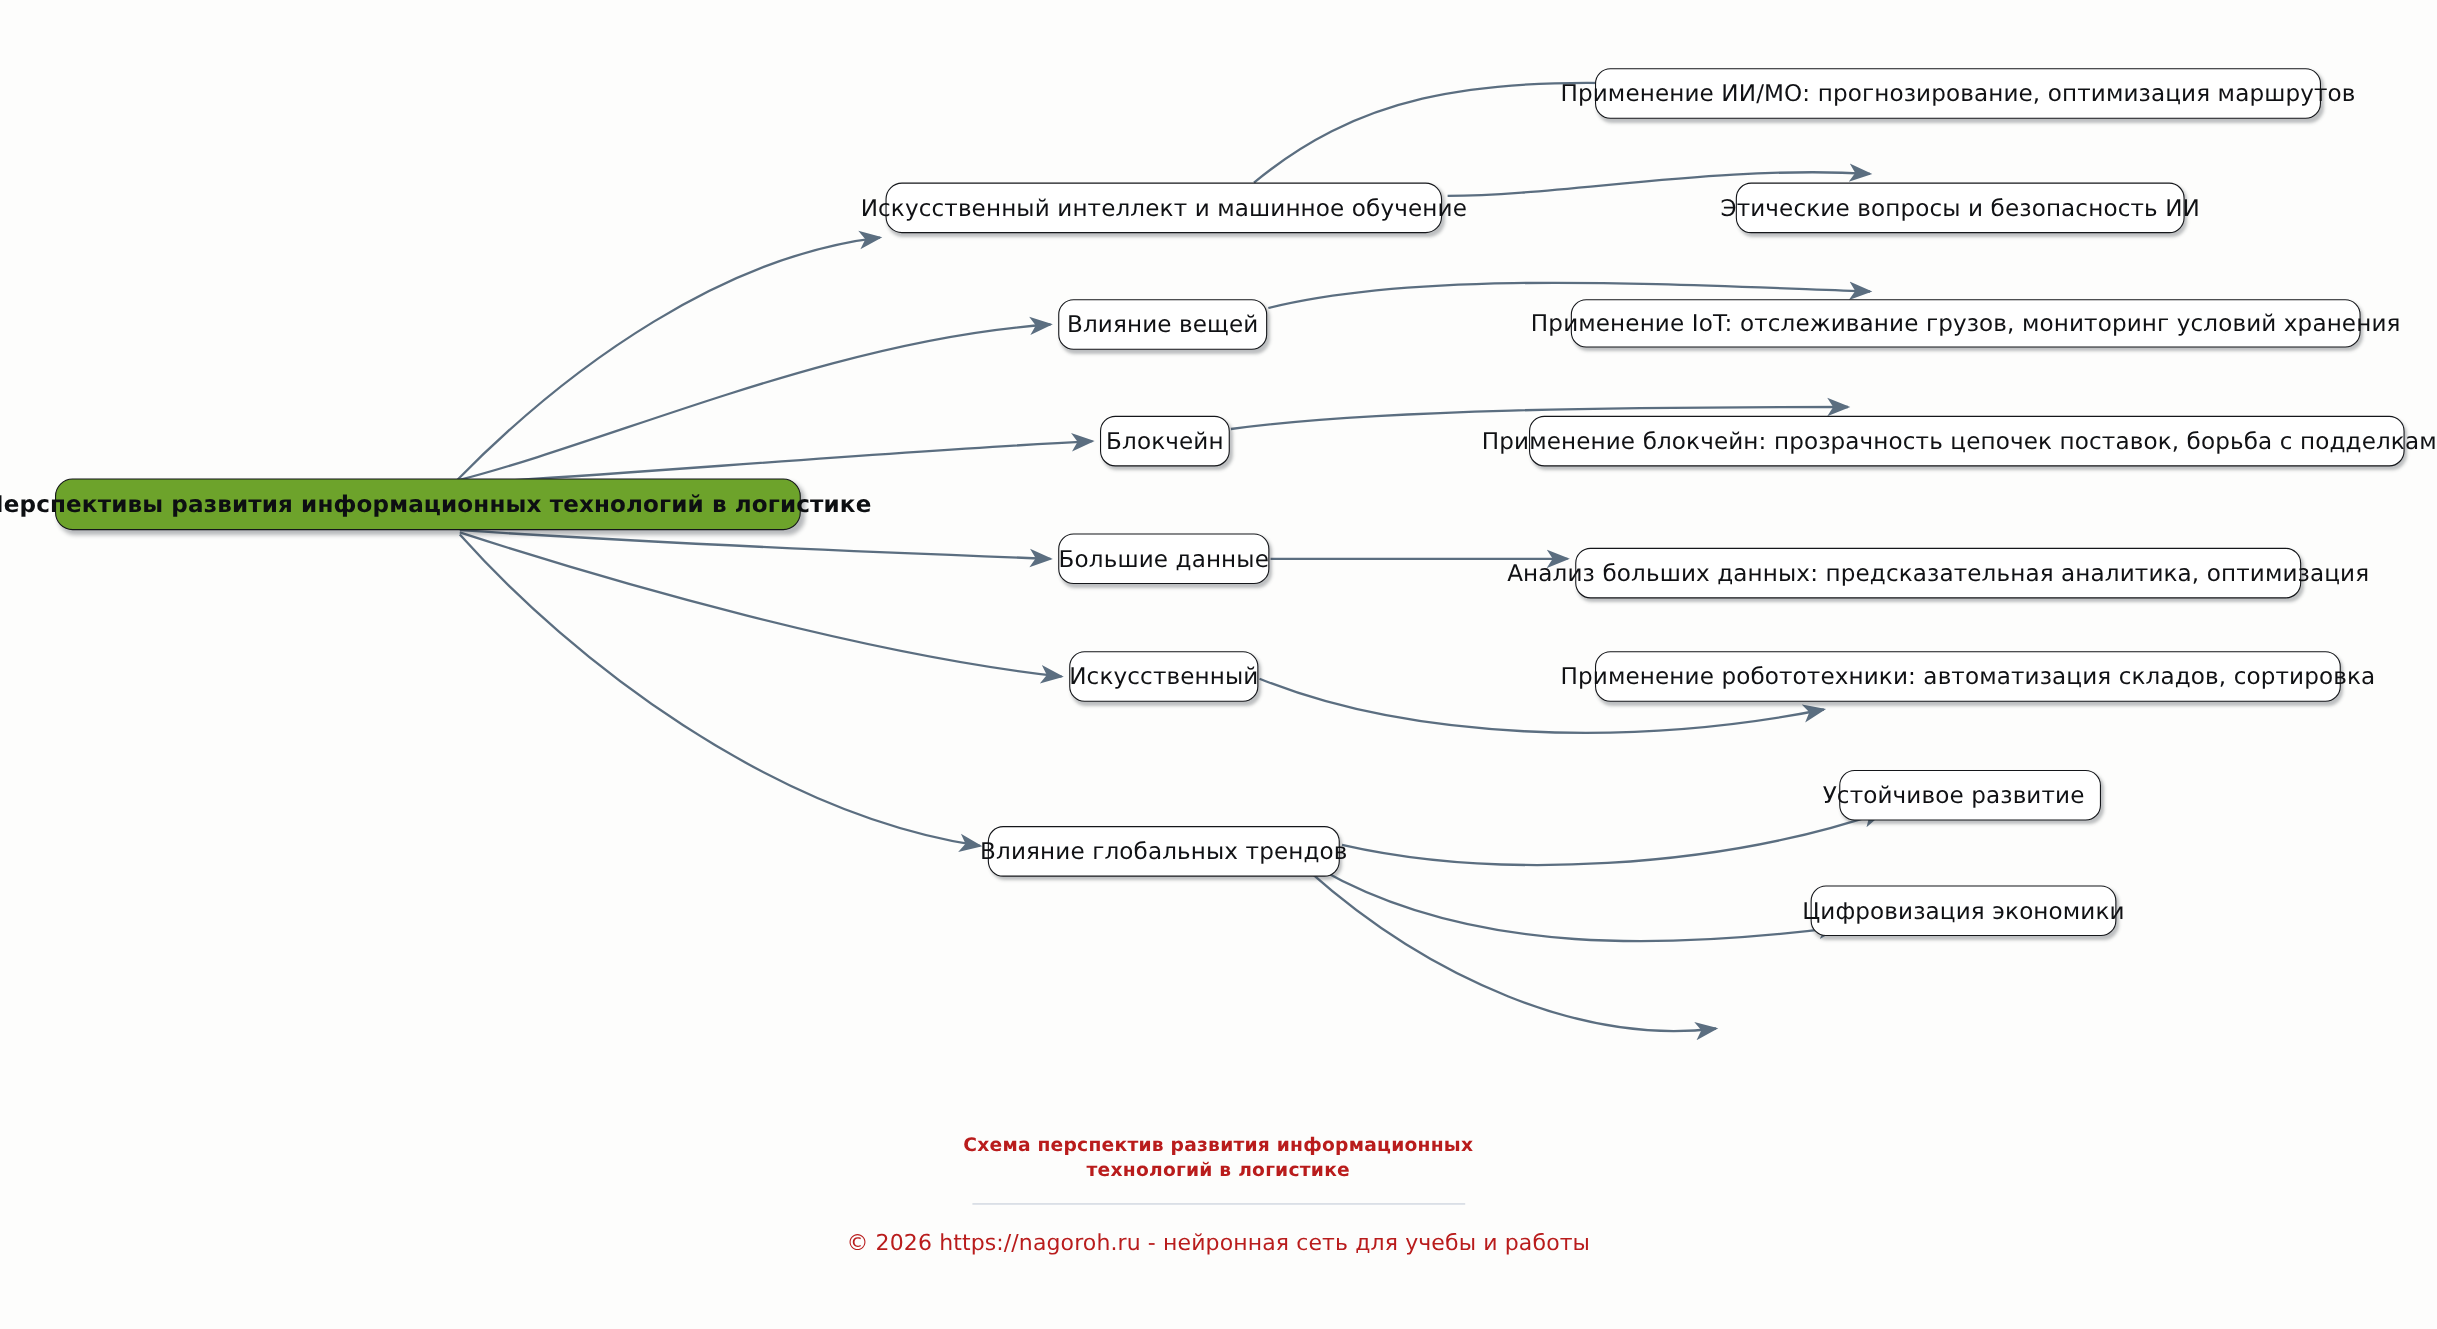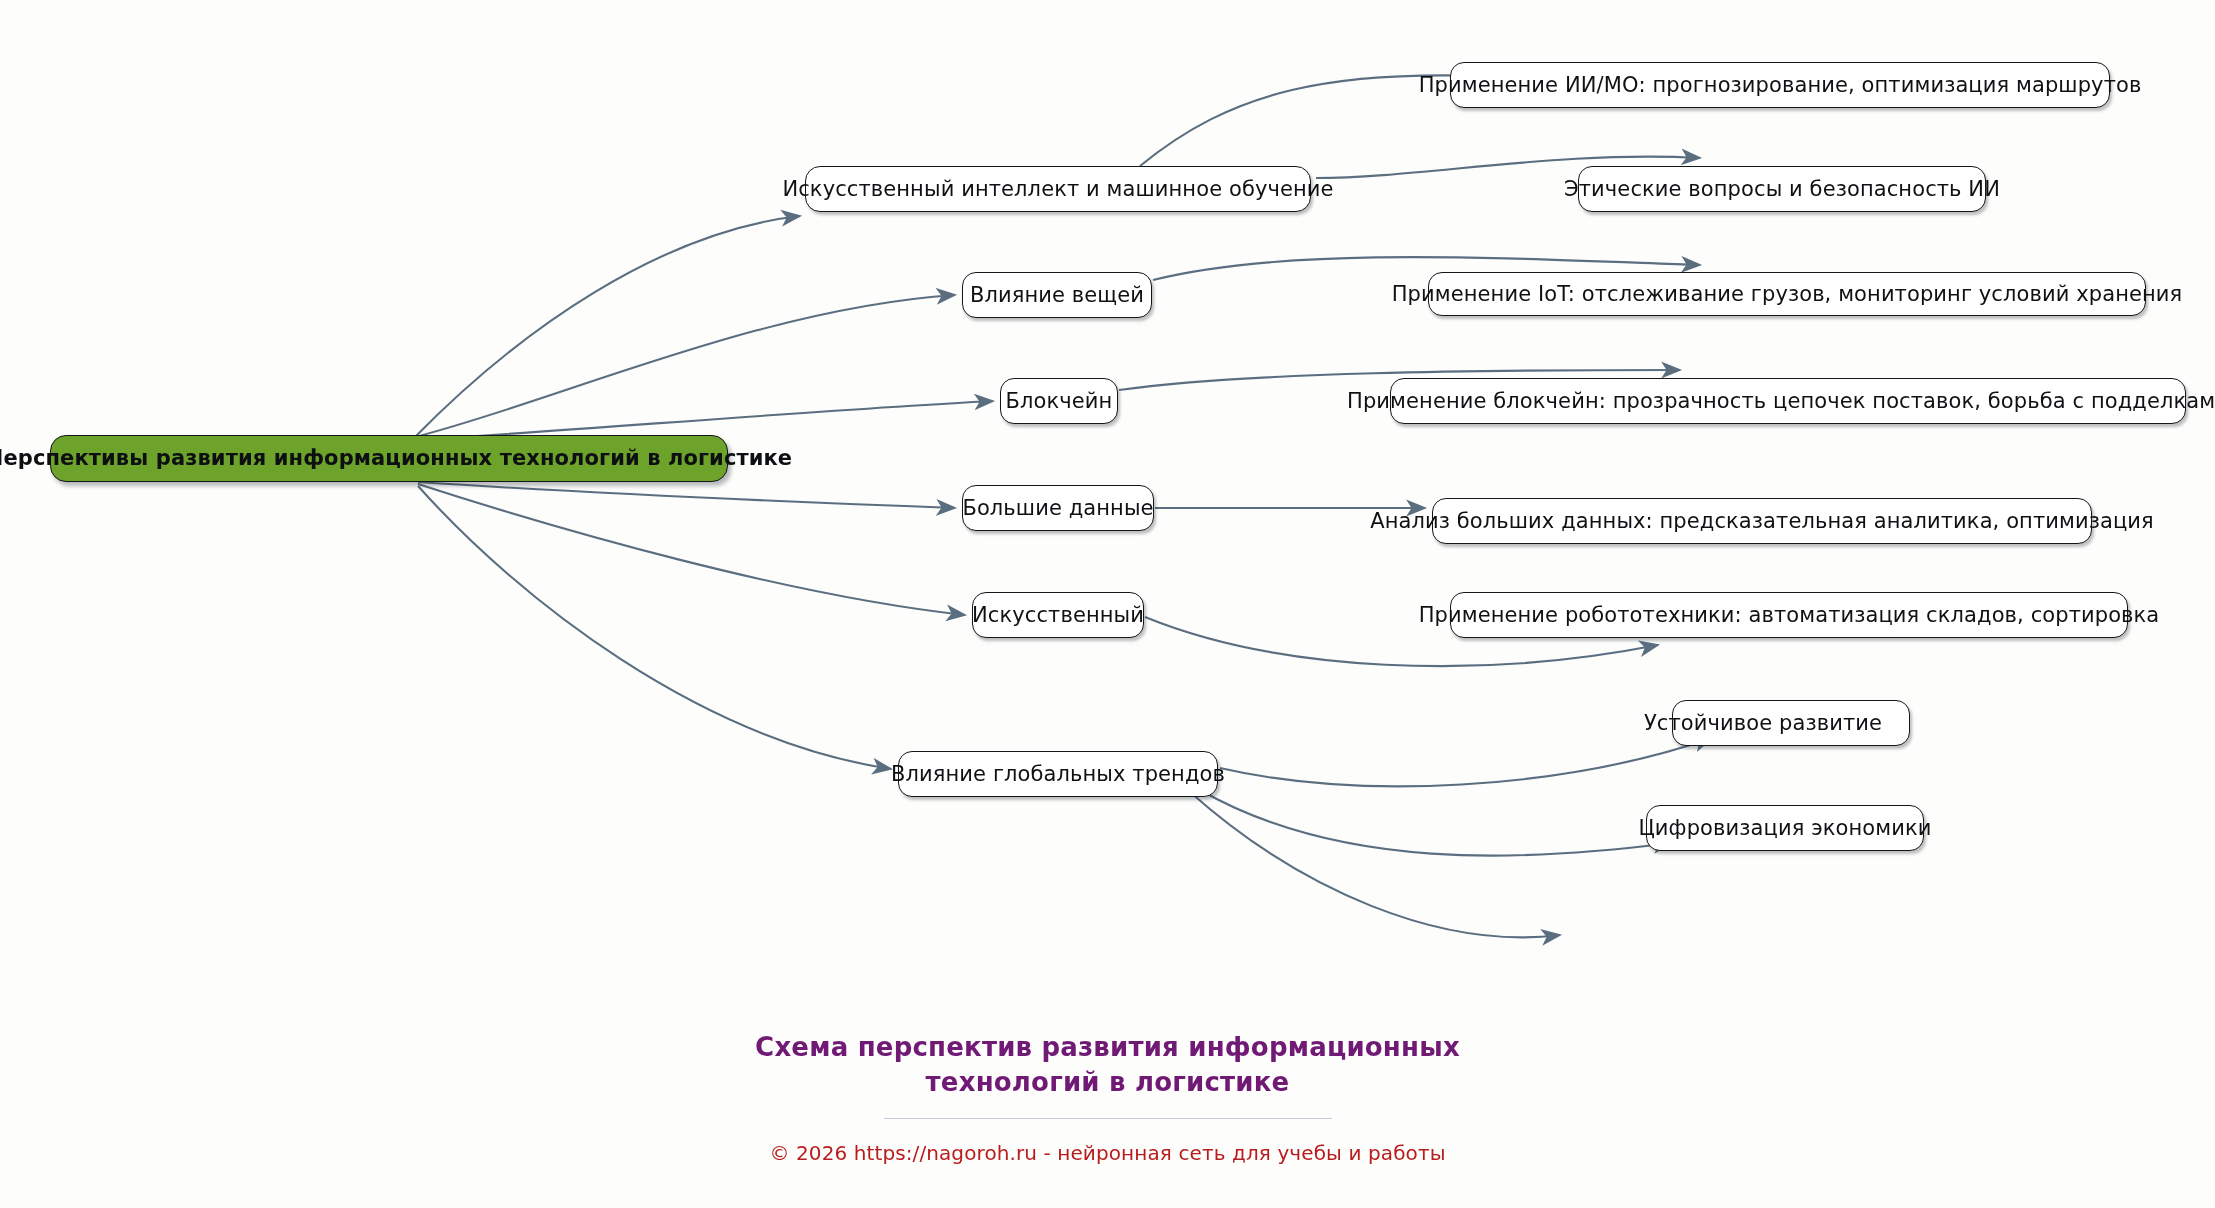--- a/index.html
+++ b/index.html
@@ -34,43 +34,43 @@
     justify-content: center;
     background: #ffffff;
     border: 1.6px solid #14161a;
     border-radius: 14px;
     color: #101114;
     font-size: 21px;
     line-height: 1;
     white-space: nowrap;
     letter-spacing: 0.1px;
     box-shadow: 2px 3px 3px rgba(40,46,54,0.30);
-    padding: 0 27px;
+    padding: 0 14px;
   }
   .node.root {
     background: #6da32b;
     border: 1.8px solid #14161a;
     border-radius: 16px;
     font-weight: 700;
     font-size: 21px;
     color: #0d0f12;
     box-shadow: 3px 4px 4px rgba(40,46,54,0.33);
   }
   #footer {
     position: absolute;
     left: 0;
     top: 1030px;
     width: 2215px;
     text-align: center;
     pointer-events: none;
   }
   #footer .ftitle {
-    color: #701a75;
+    color: #b91c1c;
     font-weight: 700;
-    font-size: 26px;
+    font-size: 17px;
     line-height: 1.35;
     letter-spacing: 0.2px;
   }
   #footer .fdivider {
     width: 448px;
     height: 1px;
     background: #c3ccd8;
     margin: 18px auto 0 auto;
   }
   #footer .fcopy {

